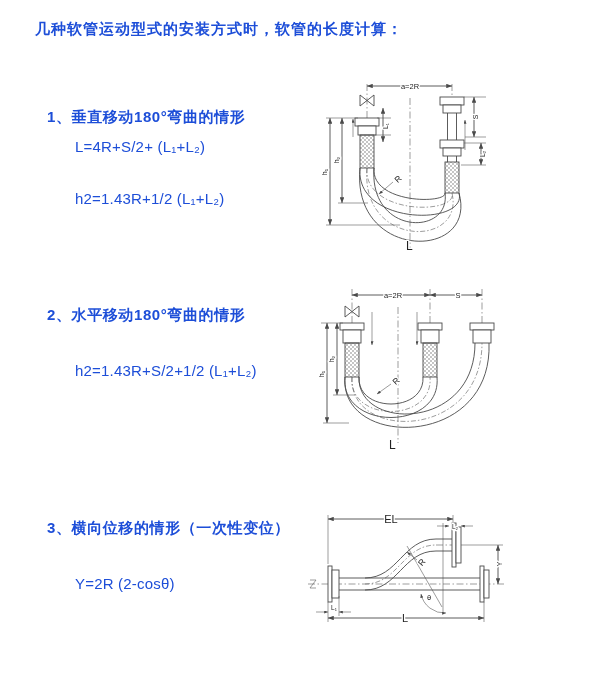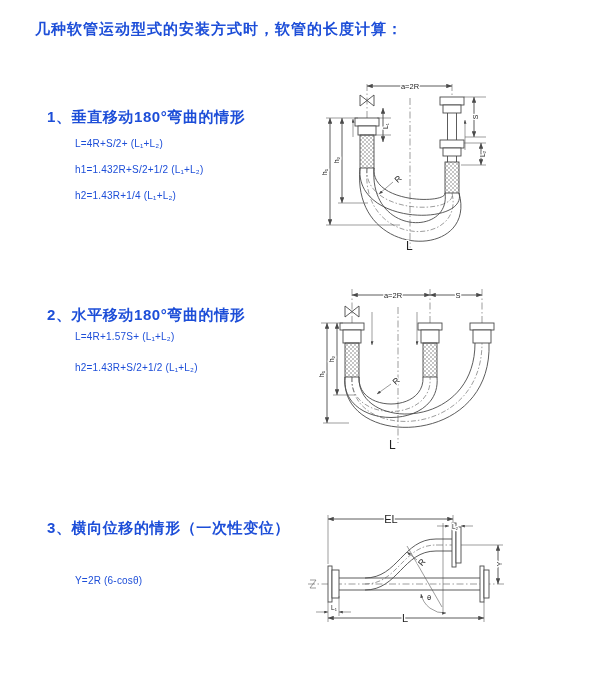--- a/index.html
+++ b/index.html
@@ -3,48 +3,46 @@
 <meta charset="utf-8">
 <style>
   html,body{margin:0;padding:0;background:#e8e8e8;}
   .page{
     position:relative;width:600px;height:675px;background:#ffffff;
     font-family:"Liberation Sans","DejaVu Sans",sans-serif;color:#1d4ed8;
     overflow:hidden;margin:0 auto;
   }
   .title{position:absolute;left:35px;top:20px;font-size:15px;font-weight:700;letter-spacing:1px;}
   .heading{position:absolute;left:47px;font-size:15px;font-weight:700;letter-spacing:0.6px;}
-  .formula{position:absolute;left:75px;font-size:10px;font-weight:400;letter-spacing:0.2px;}
+  .formula{position:absolute;left:75px;font-size:15px;font-weight:400;letter-spacing:0.2px;}
   svg.diag{position:absolute;}
   svg text{font-family:"Liberation Sans","DejaVu Sans",sans-serif;fill:#222;}
   .lbl{paint-order:stroke;stroke:#ffffff;stroke-width:2.6px;stroke-linejoin:round;}
   .ln{stroke:#4a4a4a;stroke-width:0.9;fill:none;}
   .thin{stroke:#5a5a5a;stroke-width:0.6;}
   .cdash{stroke-dasharray:7 2.5 1.5 2.5;}
   .hdash{stroke-dasharray:5 2 1.5 2;}
   .fit{fill:#ffffff;stroke:#4a4a4a;stroke-width:0.9;}
 </style>
 </head>
 <body>
 
 <div class="page">
 
   <div class="title">几种软管运动型式的安装方式时，软管的长度计算：</div>
 
   <div class="heading" style="top:108px">1、垂直移动180°弯曲的情形</div>
   <div class="formula" style="top:138px">L=4R+S/2+ (L₁+L₂)</div>
-  <div class="formula" style="top:164px">h1=1.432R+S/2+1/2 (L₁+L₂)</div>
-  <div class="formula" style="top:190px">h2=1.43R+1/4 (L₁+L₂)</div>
+  <div class="formula" style="top:190px">h2=1.43R+1/2 (L₁+L₂)</div>
 
   <div class="heading" style="top:306px">2、水平移动180°弯曲的情形</div>
-  <div class="formula" style="top:331px">L=4R+1.57S+ (L₁+L₂)</div>
   <div class="formula" style="top:362px">h2=1.43R+S/2+1/2 (L₁+L₂)</div>
 
   <div class="heading" style="top:519px">3、横向位移的情形（一次性变位）</div>
-  <div class="formula" style="top:575px">Y=2R (6-cosθ)</div>
+  <div class="formula" style="top:575px">Y=2R (2-cosθ)</div>
 
   <svg class="diag" style="left:313px;top:76px" width="280" height="180" viewBox="0 0 280 180">
     <defs>
       <marker id="ar1" markerWidth="7" markerHeight="5" refX="6.4" refY="2.5" orient="auto-start-reverse">
         <path d="M0,0 L6.5,2.5 L0,5 z" fill="#4a4a4a"></path>
       </marker>
       <pattern id="br1" width="4" height="4" patternUnits="userSpaceOnUse">
         <path d="M0,4 L4,0 M0,0 L4,4" stroke="#8a8a8a" stroke-width="0.5"></path>
       </pattern>
     </defs>

